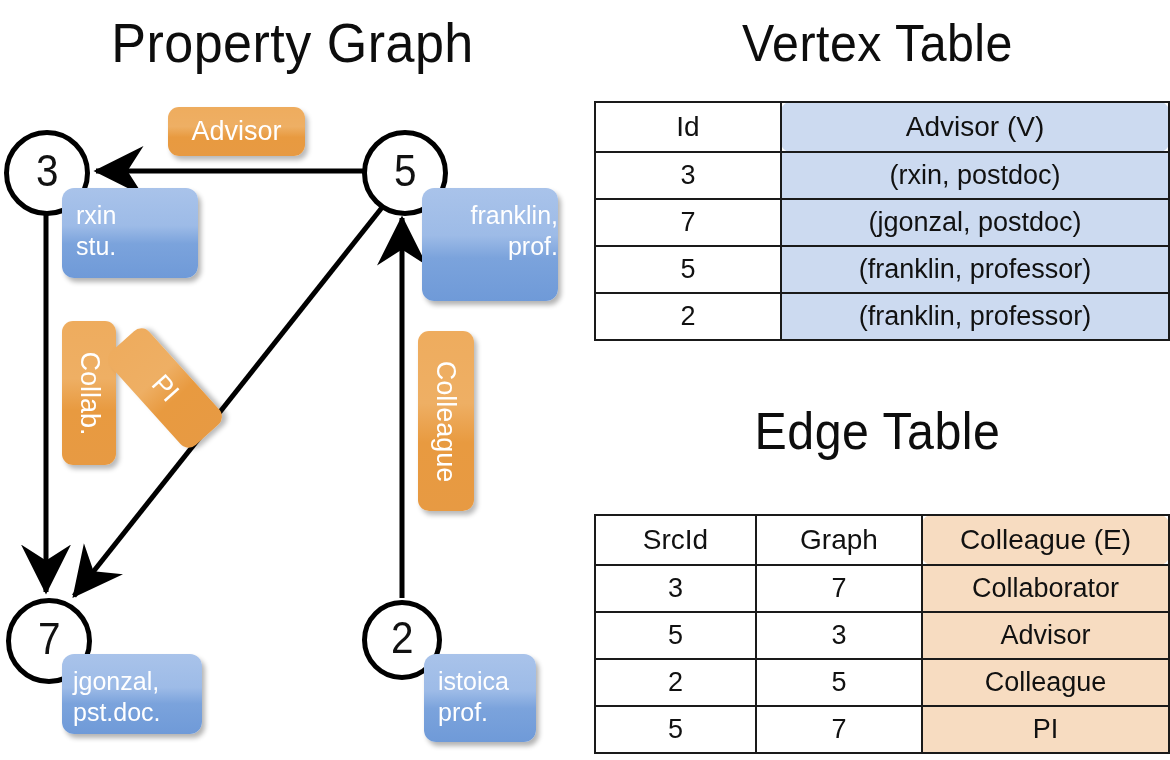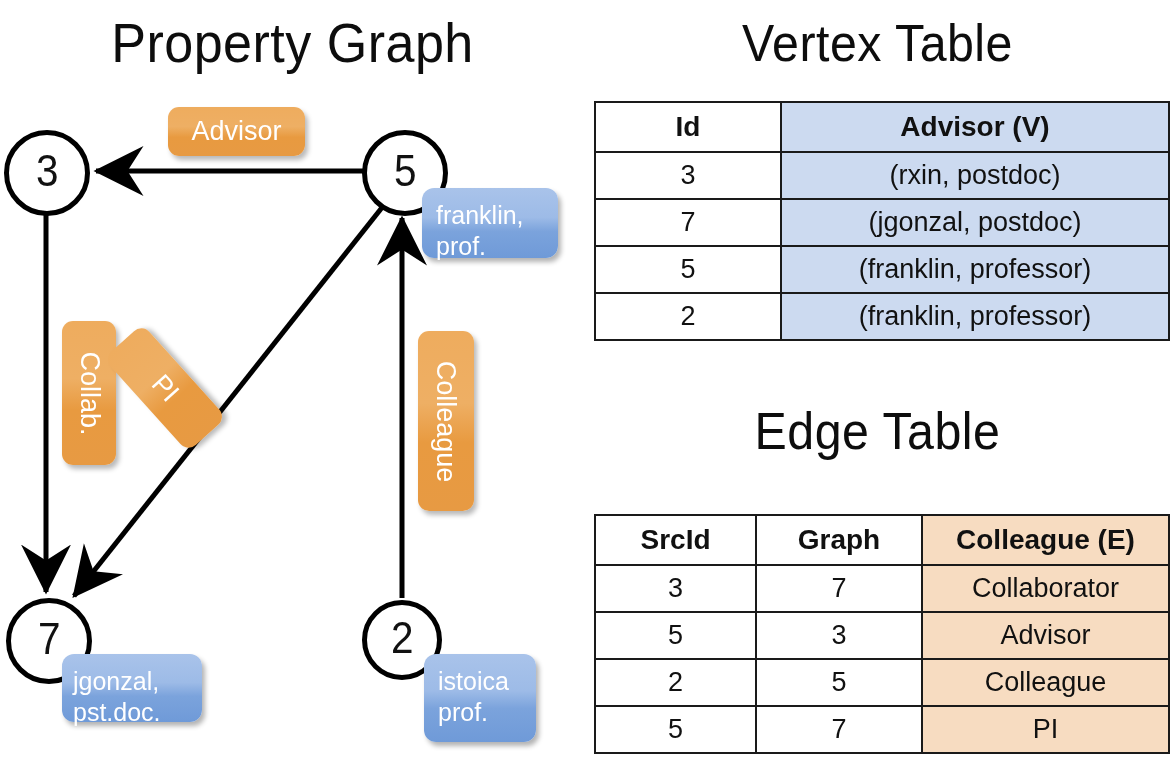--- a/index.html
+++ b/index.html
@@ -93,22 +93,22 @@
     font-family: "Liberation Sans", sans-serif;
     font-weight: 300;
     font-size: 25px;
     line-height: 31px;
     padding: 12px 0 12px 14px;
     box-sizing: border-box;
     z-index: 6;
     white-space: pre-line;
   }
   #prop-box-3 { left: 62px;  top: 188px; width: 136px; height: 90px; }
-  #prop-box-5 { left: 422px; top: 188px; width: 136px; height: 70px; }
-  #prop-box-7 { left: 62px;  top: 654px; width: 140px; height: 68px; padding-left: 11px; }
+  #prop-box-5 { left: 422px; top: 188px; width: 136px; height: 113px; text-align: right; }
+  #prop-box-7 { left: 62px;  top: 654px; width: 140px; height: 80px; padding-left: 11px; }
   #prop-box-2 { left: 424px; top: 654px; width: 112px; height: 88px; }
 
   
   .edge-label {
     position: absolute;
     border-radius: 11px;
     background: linear-gradient(to bottom, #eeac5e 0%, #eeaf64 40%, #e89a40 62%, #e79a43 100%);
     box-shadow: 3px 4px 5px rgba(0,0,0,0.28);
     color: #ffffff;
     font-family: "Liberation Sans", sans-serif;
@@ -146,21 +146,22 @@
   }
   .data-table td, .data-table th {
     border: 2px solid #1a1a1a;
     text-align: center;
     font-weight: 300;
     color: #111111;
     padding: 0;
     overflow: hidden;
   }
   .data-table th {
-    font-weight: 700;
+    font-weight: 400;
+    border-radius: 10px;
   }
   .hdr-row th { height: 48px; font-size: 28px; }
   .data-table td { height: 45px; font-size: 27px; }
 
   #vertex-table { left: 594px; top: 101px; width: 574px; }
   #vertex-table .col-id   { width: 186px; }
   #vertex-table .col-prop { width: 388px; background: #ccdaf0; }
 
   #edge-table { left: 594px; top: 514px; width: 574px; }
   #edge-table .col-src  { width: 161px; }
@@ -196,20 +197,22 @@
   <div id="node-5" class="node">
     <span>5</span>
   </div>
   <div id="node-7" class="node">
     <span>7</span>
   </div>
   <div id="node-2" class="node">
     <span>2</span>
   </div>
 
+  <div id="prop-box-3" class="prop-box">rxin
+stu.</div>
   <div id="prop-box-5" class="prop-box">franklin,
 prof.</div>
   <div id="prop-box-7" class="prop-box">jgonzal,
 pst.doc.</div>
   <div id="prop-box-2" class="prop-box">istoica
 prof.</div>
 
   <div id="edge-label-advisor" class="edge-label">
     <span class="htext">Advisor</span>
   </div>

